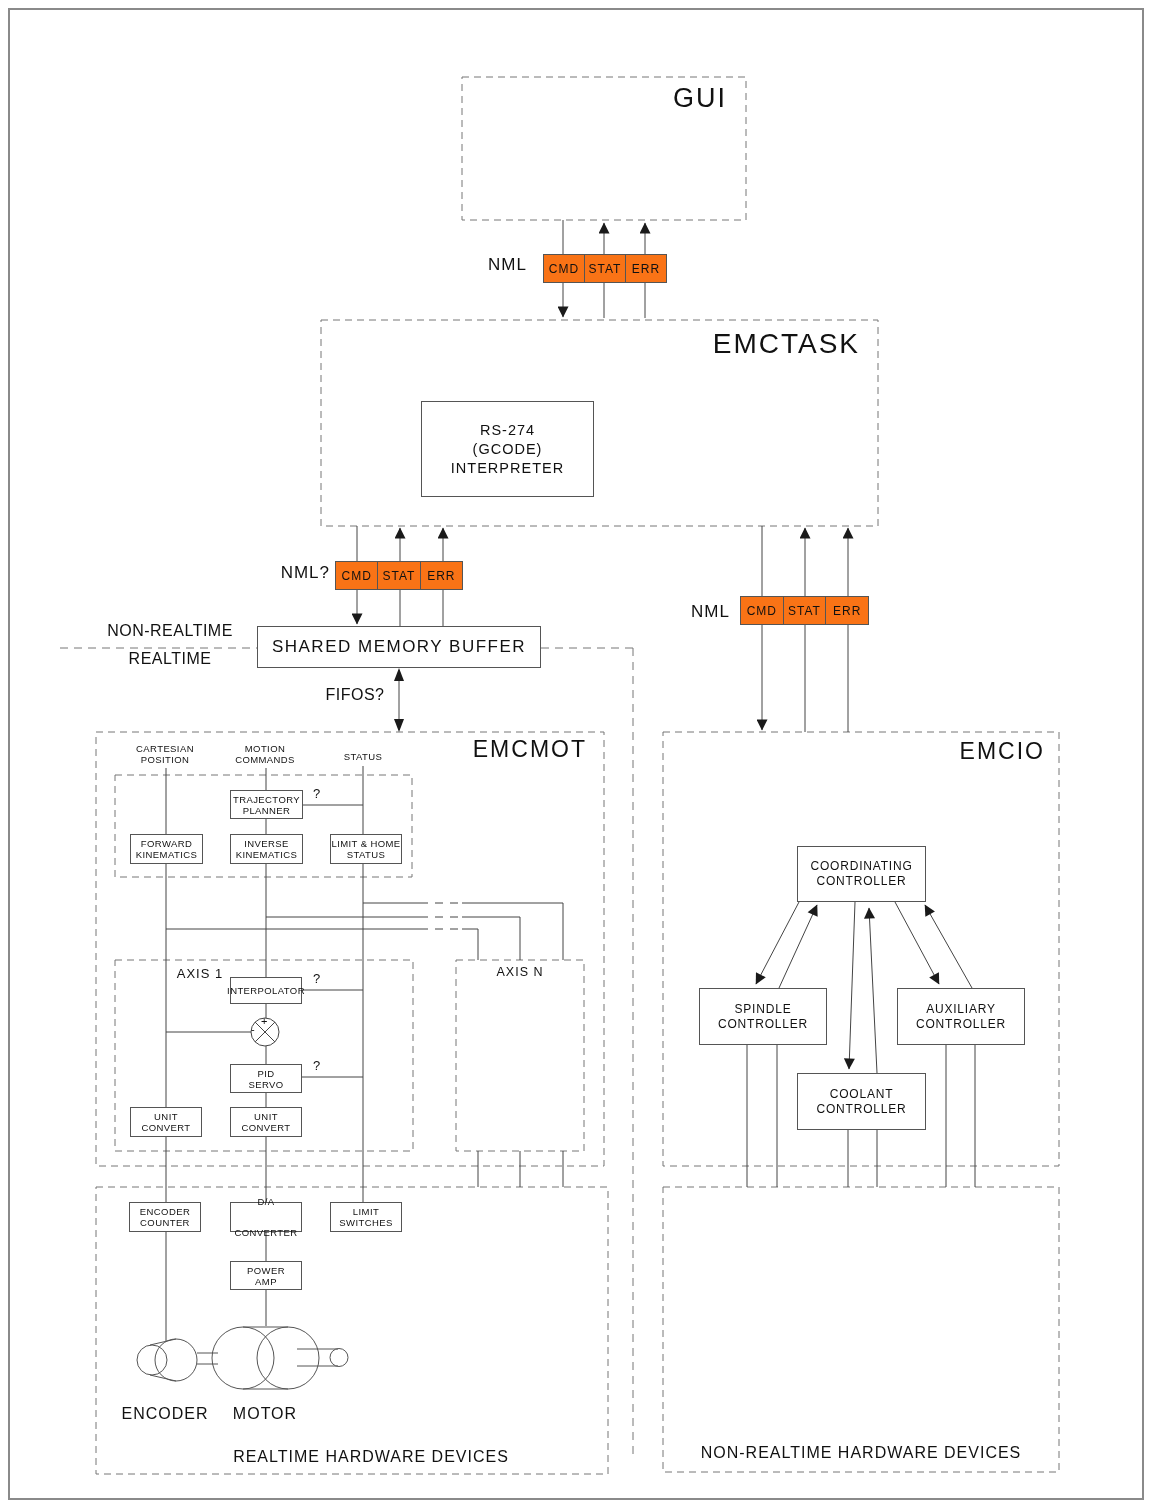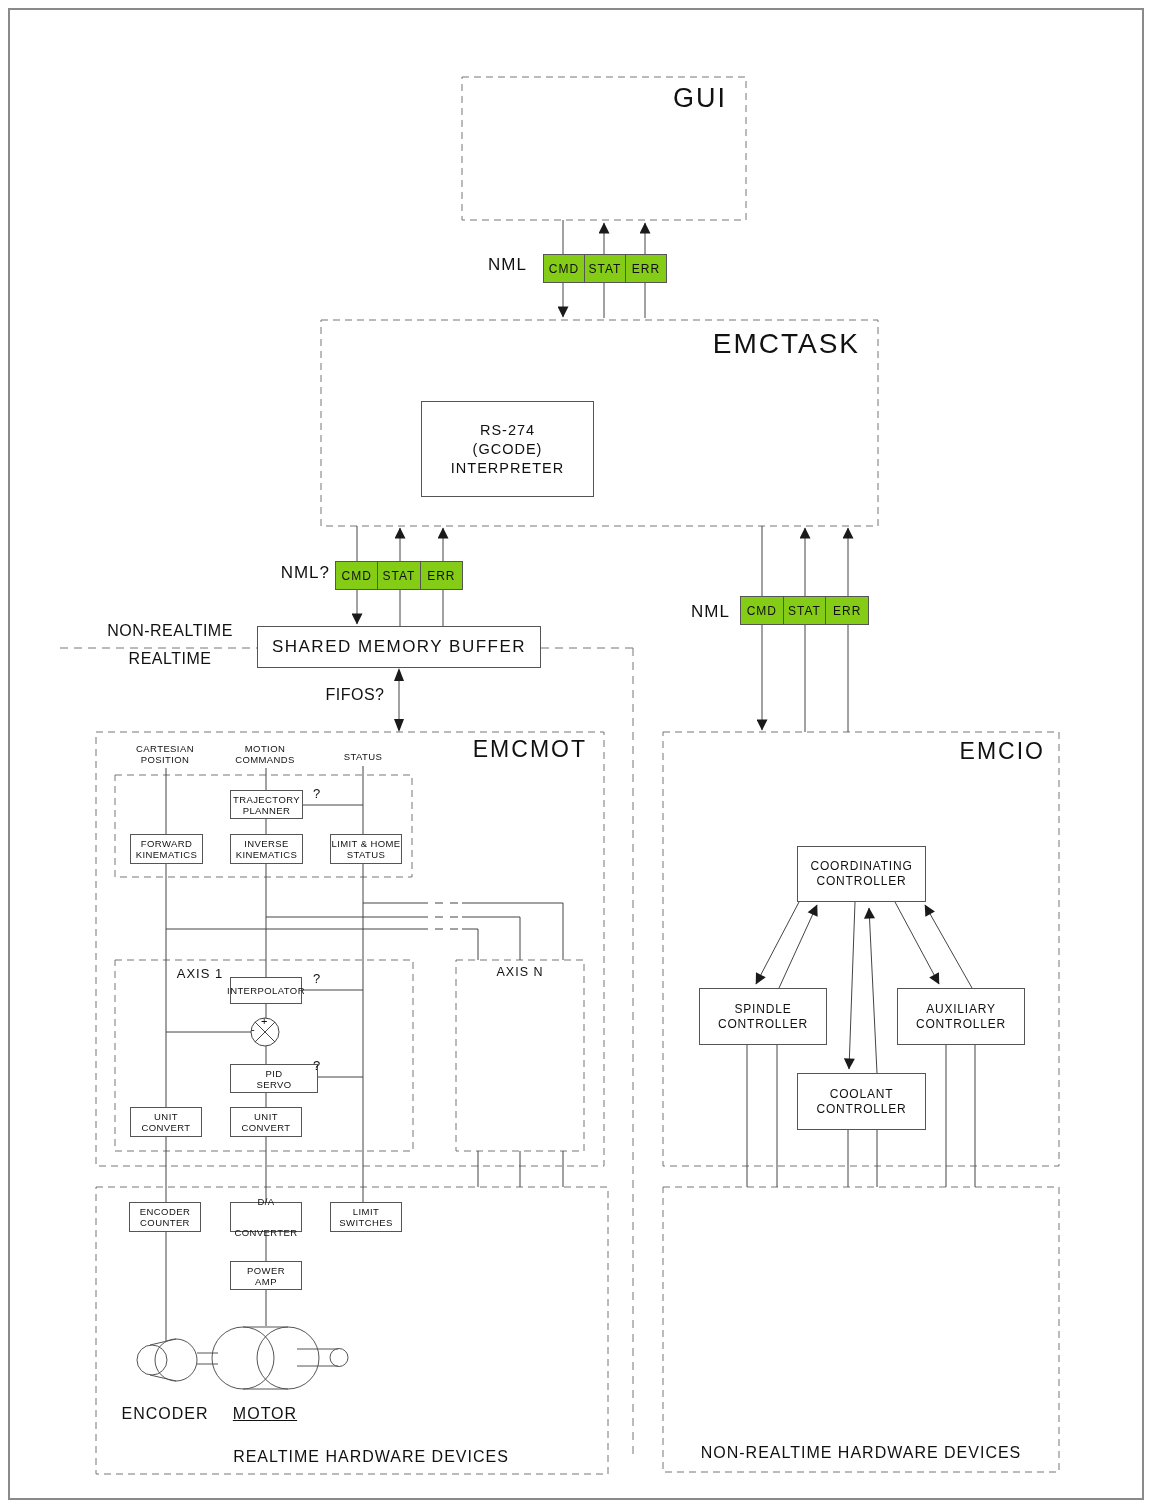--- a/index.html
+++ b/index.html
@@ -8,21 +8,21 @@
   svg.wires{position:absolute;left:0;top:0;}
   .lbl{position:absolute;color:#111;white-space:nowrap;line-height:1.05;}
   .right{text-align:right;}
   .center{text-align:center;}
   .title{letter-spacing:2px;}
   .b{position:absolute;background:#fff;border:1px solid #555;display:flex;flex-direction:column;
      align-items:center;justify-content:center;text-align:center;color:#111;box-sizing:border-box;}
   .small{font-size:9.5px;line-height:11px;letter-spacing:0.4px;}
   .ctl{font-size:12px;line-height:15px;letter-spacing:0.8px;}
   .big{font-size:17px;letter-spacing:1.5px;}
-  .nmlrow{position:absolute;display:flex;border:1px solid #555;background:#84cc16;box-sizing:border-box;}
+  .nmlrow{position:absolute;display:flex;border:1px solid #555;background:#f97316;box-sizing:border-box;}
   .nmlrow > div{flex:1;border-left:1px solid #555;display:flex;align-items:center;justify-content:center;
                 font-size:12px;letter-spacing:1px;color:#111;}
   .nmlrow > div:first-child{border-left:none;}
 </style>
 </head>
 <body>
 
 <div class="page">
 
 <svg class="wires" width="1152" height="1510" viewBox="0 0 1152 1510">
@@ -212,21 +212,21 @@
     </div>
 <div class="lbl" style="left:313px;top:787px;width:14px;font-size:13px;">?</div>
 
 <div class="lbl center" style="left:150px;top:967px;width:100px;font-size:13px;letter-spacing:1px;">AXIS 1</div>
 <div class="b small" style="left:230px;top:977px;width:72px;height:27px;">
       <div>INTERPOLATOR</div>
     </div>
 <div class="lbl" style="left:313px;top:972px;width:14px;font-size:13px;">?</div>
 <div class="lbl" style="left:261px;top:1016px;width:12px;font-size:11px;">+</div>
 <div class="lbl" style="left:251px;top:1024px;width:10px;font-size:11px;">-</div>
-<div class="b small" style="left:230px;top:1064px;width:88px;height:29px;">
+<div class="b small" style="left:230px;top:1064px;width:72px;height:29px;">
       <div>PID</div>
       <div>SERVO</div>
     </div>
 <div class="lbl" style="left:313px;top:1059px;width:14px;font-size:13px;">?</div>
 <div class="b small" style="left:130px;top:1107px;width:72px;height:30px;">
       <div>UNIT</div>
       <div>CONVERT</div>
     </div>
 <div class="b small" style="left:230px;top:1107px;width:72px;height:30px;">
       <div>UNIT</div>
@@ -262,18 +262,18 @@
     </div>
 <div class="b small" style="left:330px;top:1202px;width:72px;height:30px;">
       <div>LIMIT</div>
       <div>SWITCHES</div>
     </div>
 <div class="b small" style="left:230px;top:1261px;width:72px;height:29px;">
       <div>POWER</div>
       <div>AMP</div>
     </div>
 <div class="lbl center" style="left:120px;top:1406px;width:90px;font-size:16px;letter-spacing:1px;">ENCODER</div>
-<div class="lbl center" style="left:222px;top:1406px;width:86px;font-size:16px;letter-spacing:1px;text-decoration:underline;">MOTOR</div>
+<div class="lbl center" style="left:222px;top:1406px;width:86px;font-size:16px;letter-spacing:1px;">MOTOR</div>
 <div class="lbl center" style="left:171px;top:1449px;width:400px;font-size:16px;letter-spacing:1px;">REALTIME HARDWARE DEVICES</div>
 
 <div class="lbl center" style="left:661px;top:1445px;width:400px;font-size:16px;letter-spacing:1px;">NON-REALTIME HARDWARE DEVICES</div>
 
 </div>
 
 </body></html>

